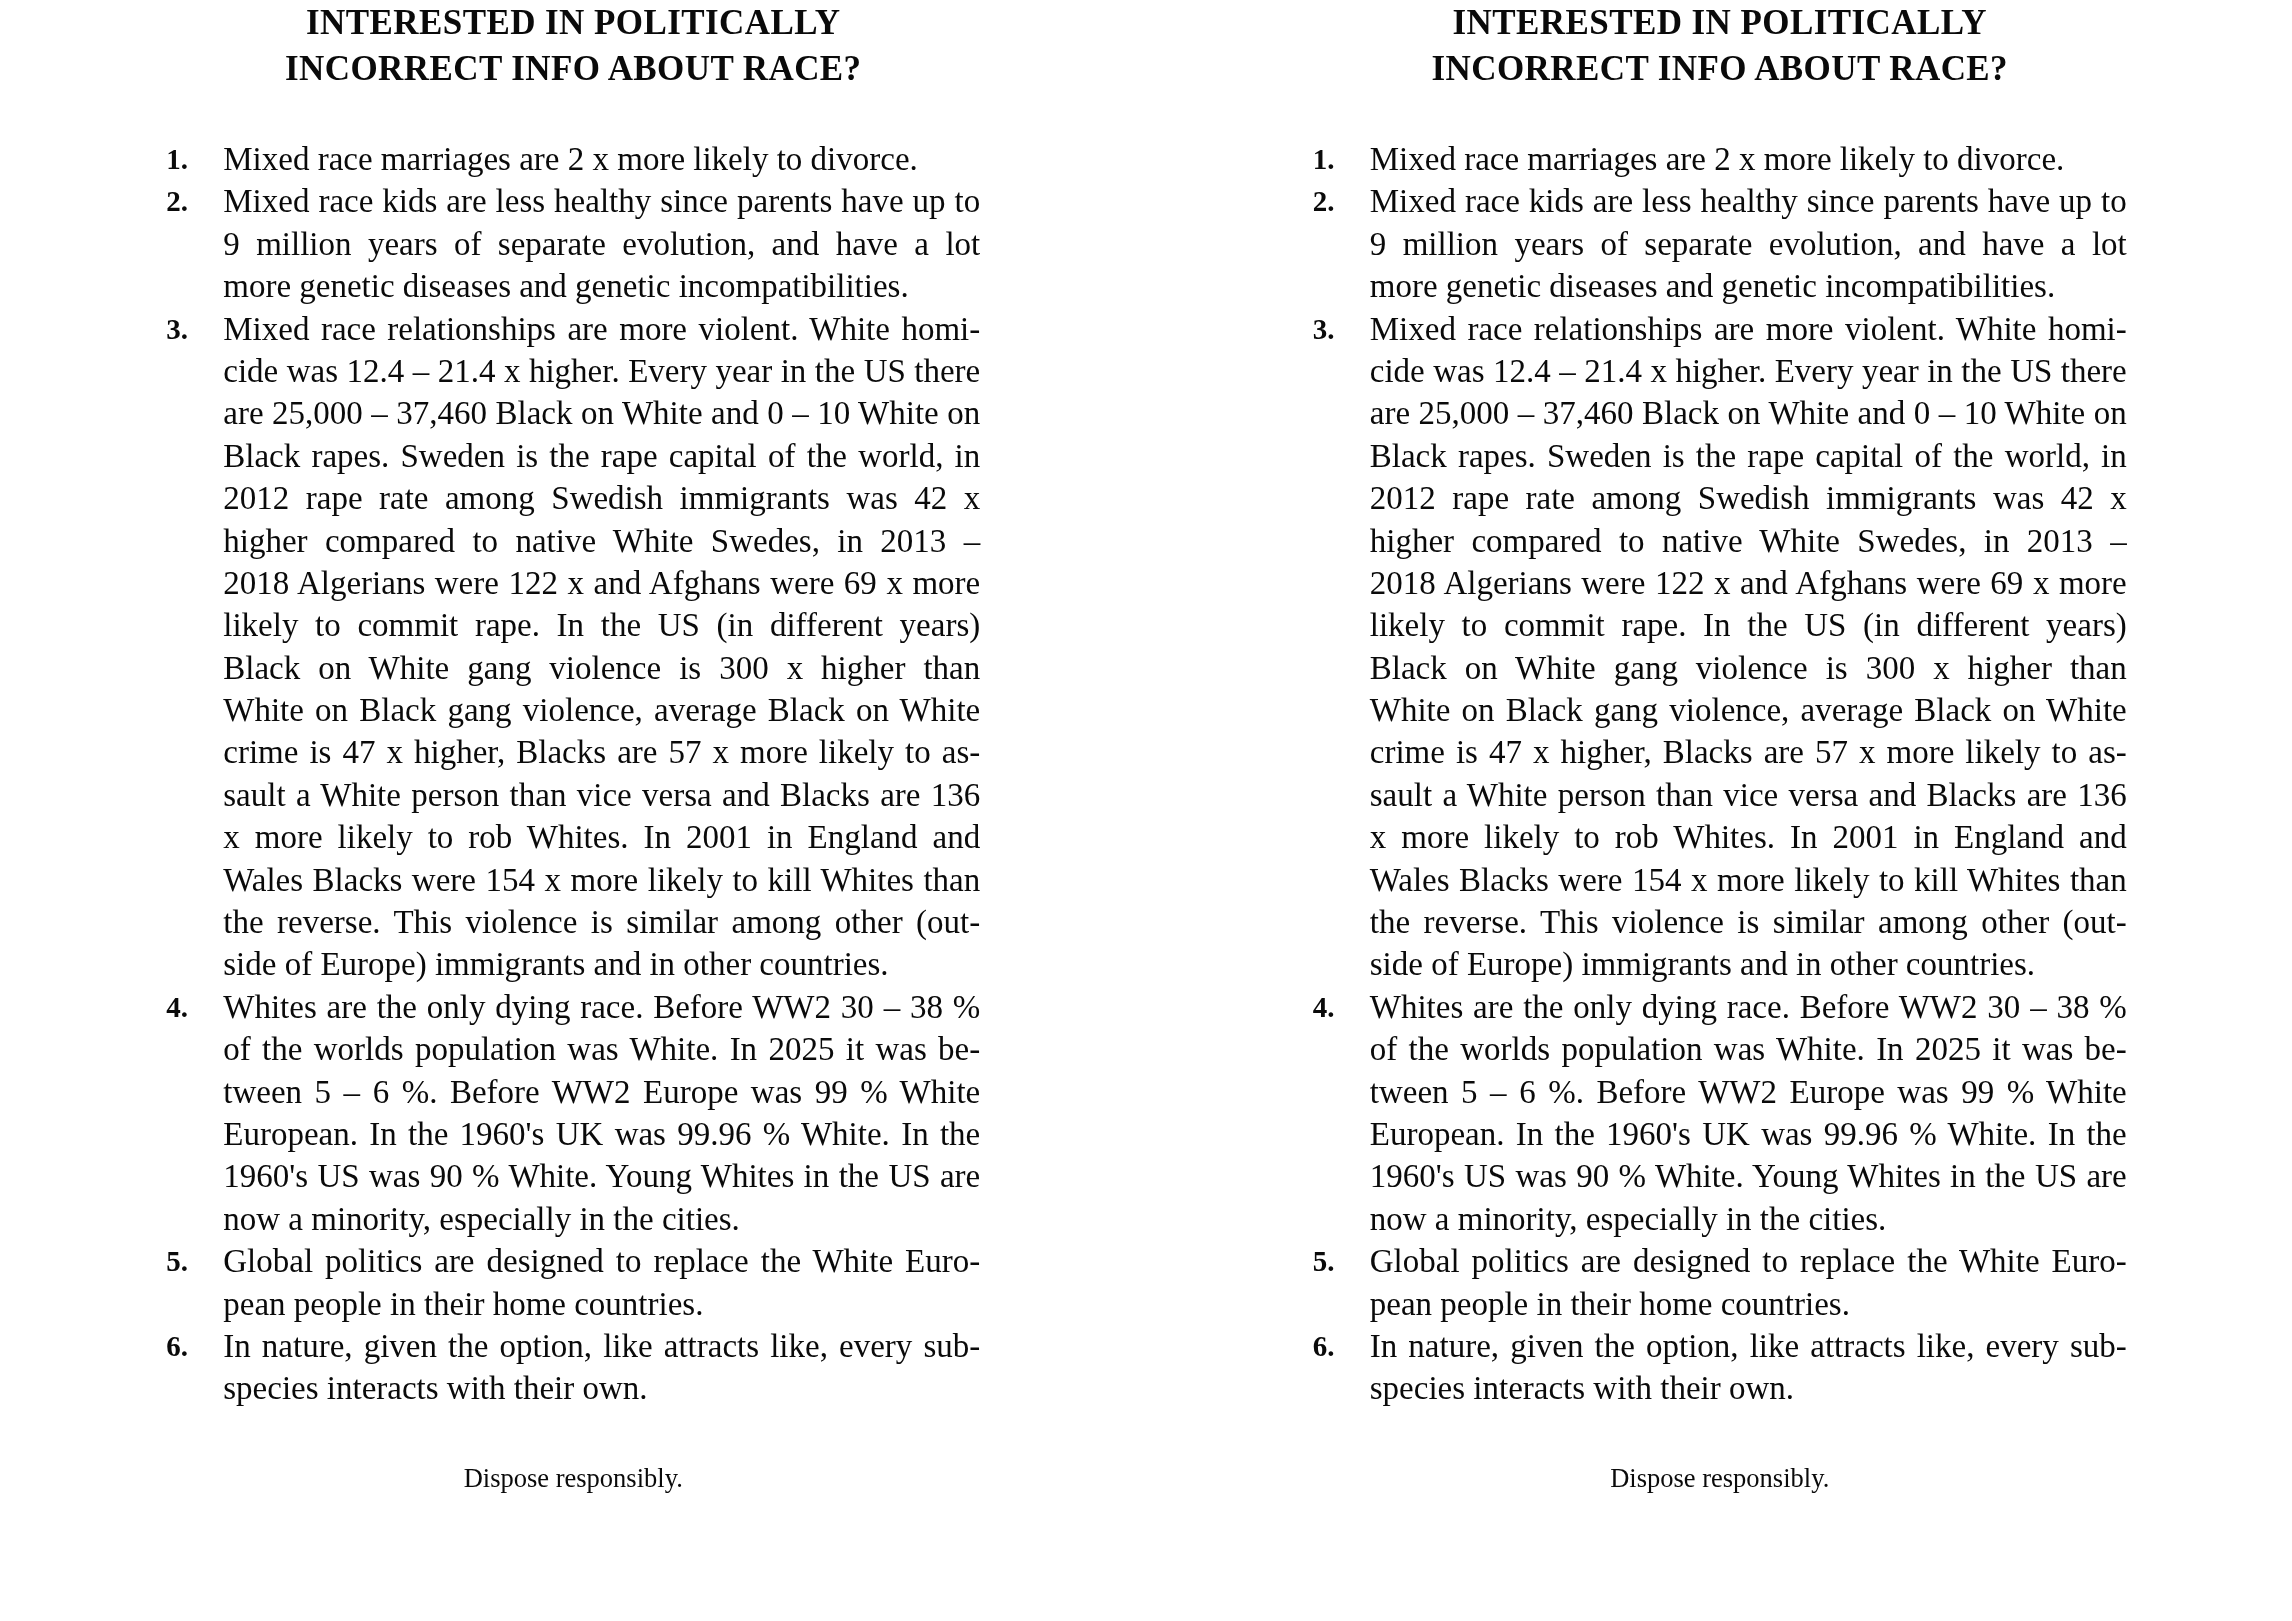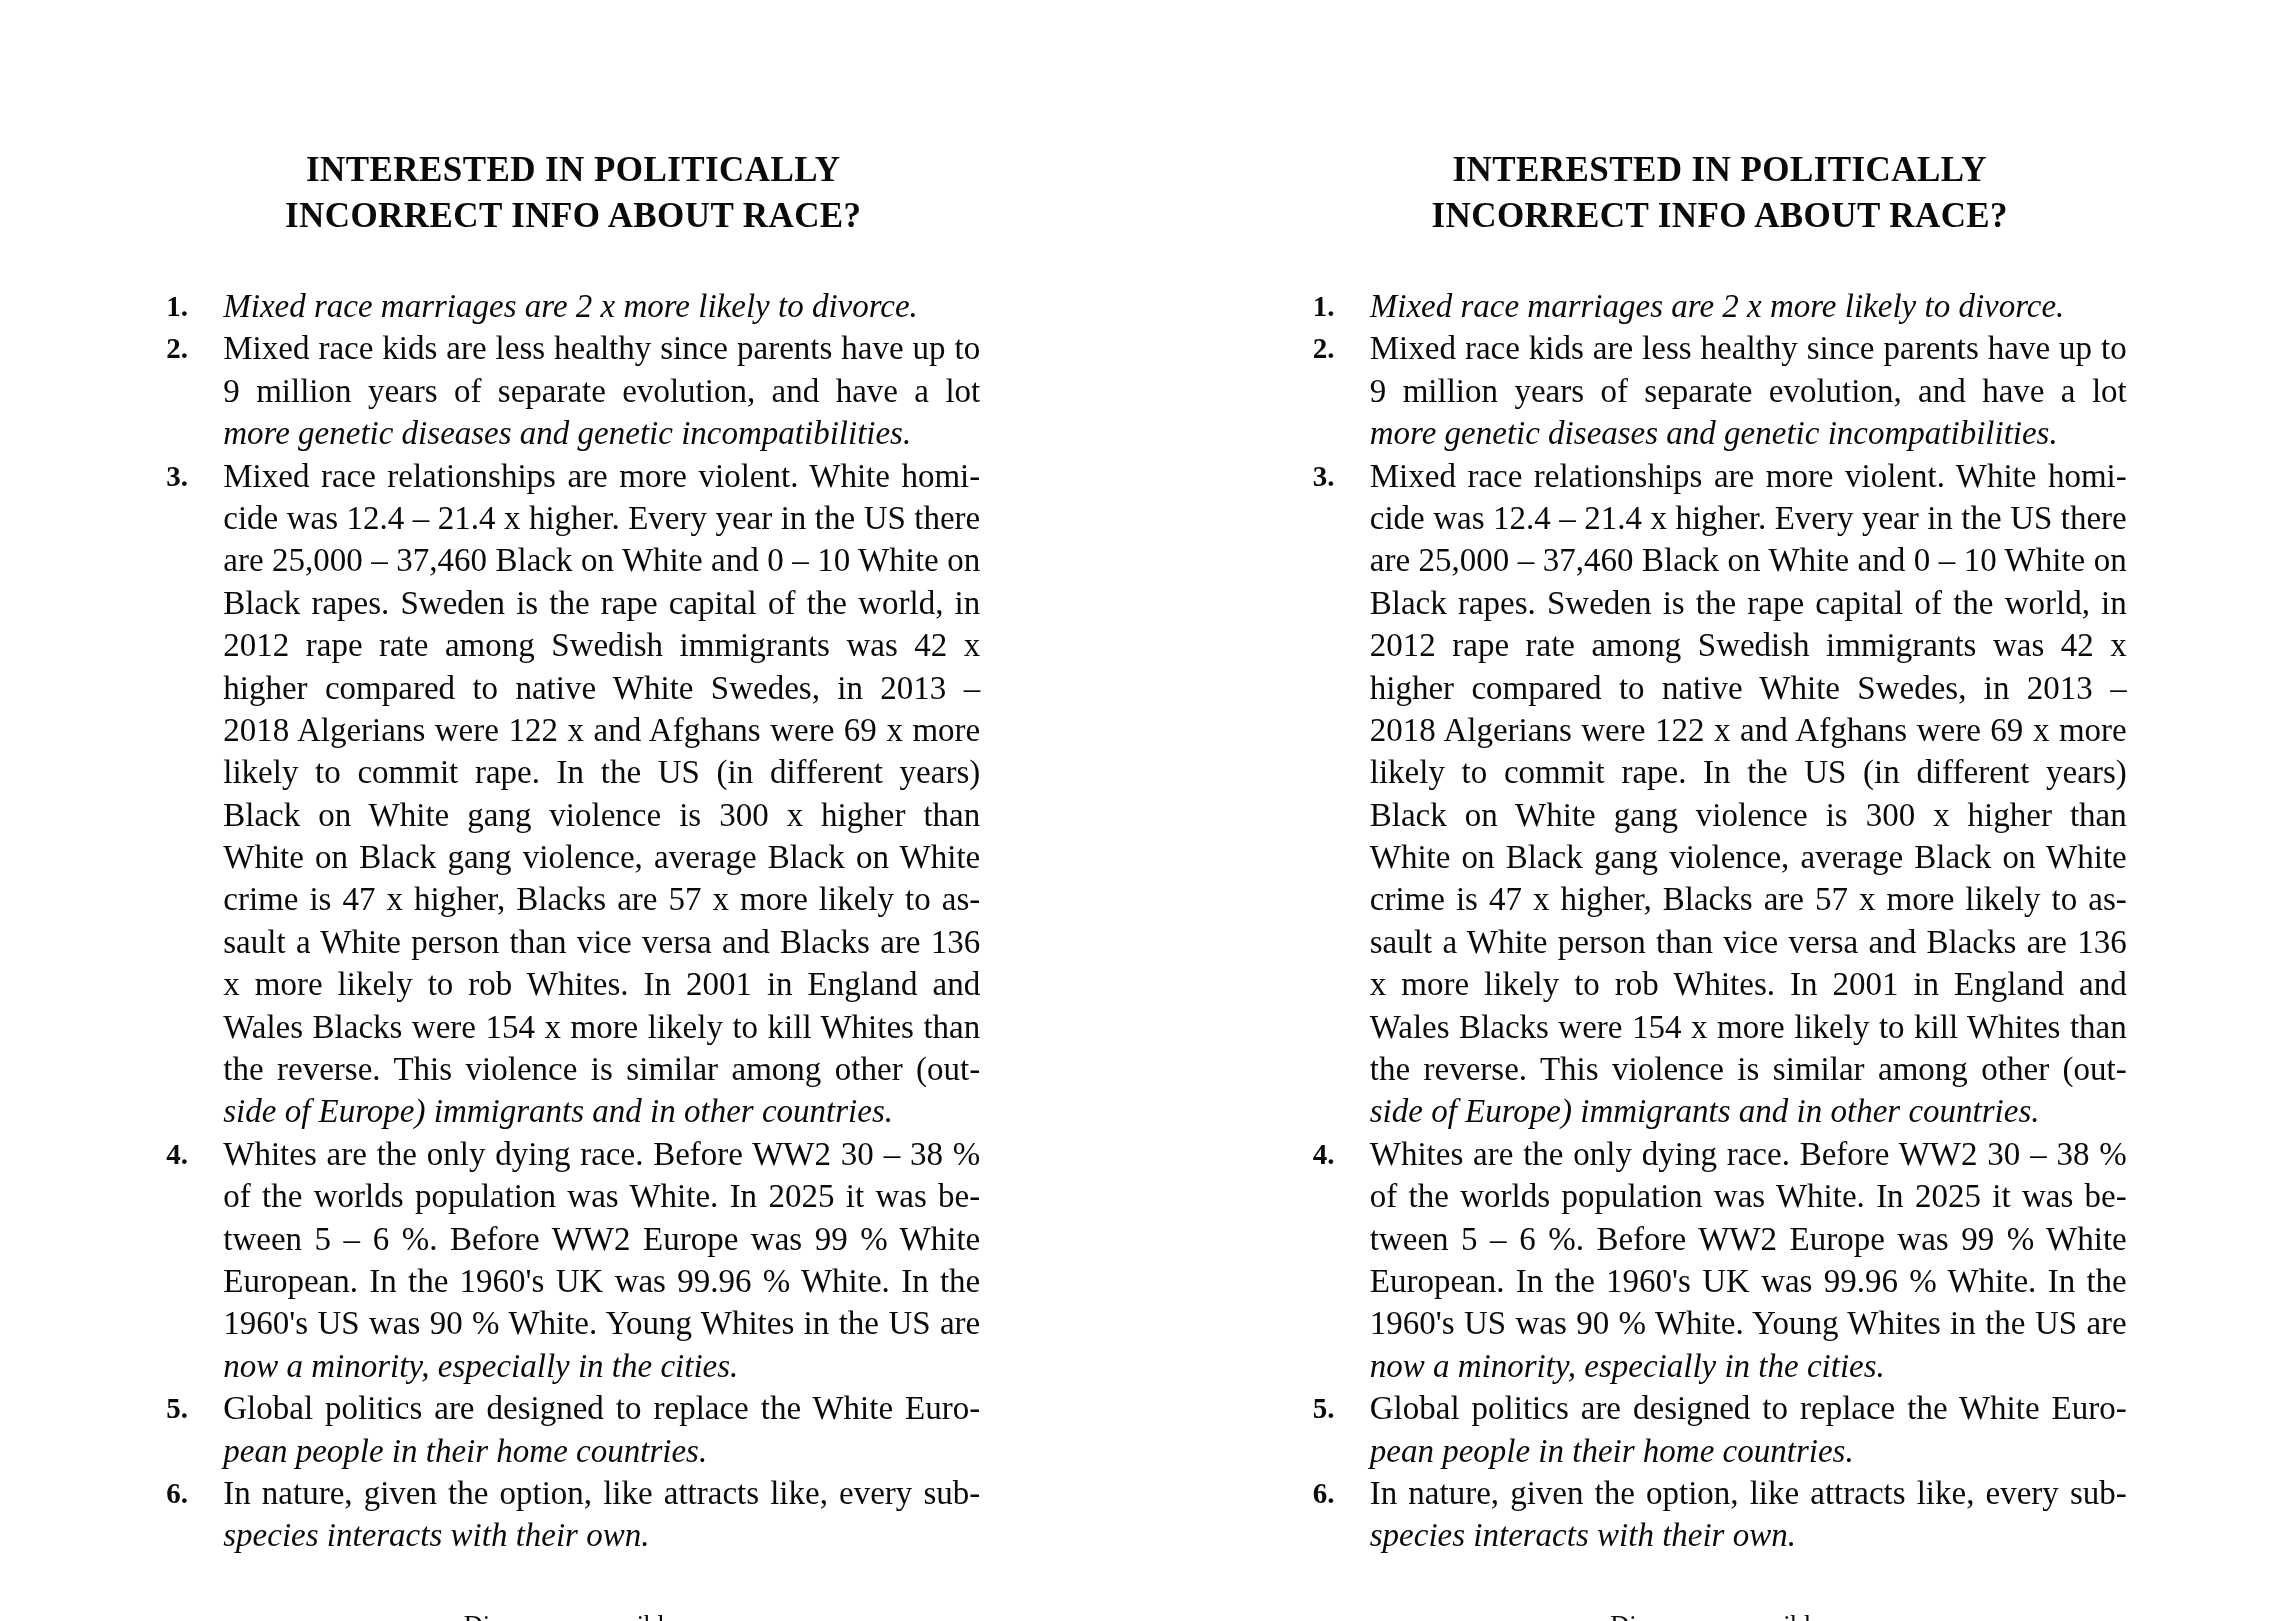--- a/index.html
+++ b/index.html
@@ -20,21 +20,20 @@
     height: 1621px;
     display: flex;
     flex-direction: row;
     box-sizing: border-box;
     padding: 0;
   }
 
   .leaflet {
     width: 50%;
     box-sizing: border-box;
-    padding-top: 147px;
     display: flex;
     flex-direction: column;
     align-items: center;
   }
 
   .leaflet-inner {
     width: 814px;
   }
 
   .title {
@@ -87,21 +86,20 @@
 
   
   .claim-text > .jline {
     display: block;
     text-align: justify;
     text-align-last: justify;
     white-space: nowrap;
   }
   .claim-text > .jline.last {
     text-align-last: left;
-    font-style: italic;
   }
 
   .footer {
     text-align: center;
     font-size: 26.5px;
     line-height: 1.3;
     margin-top: 51px;
   }
 </style>
 </head>

